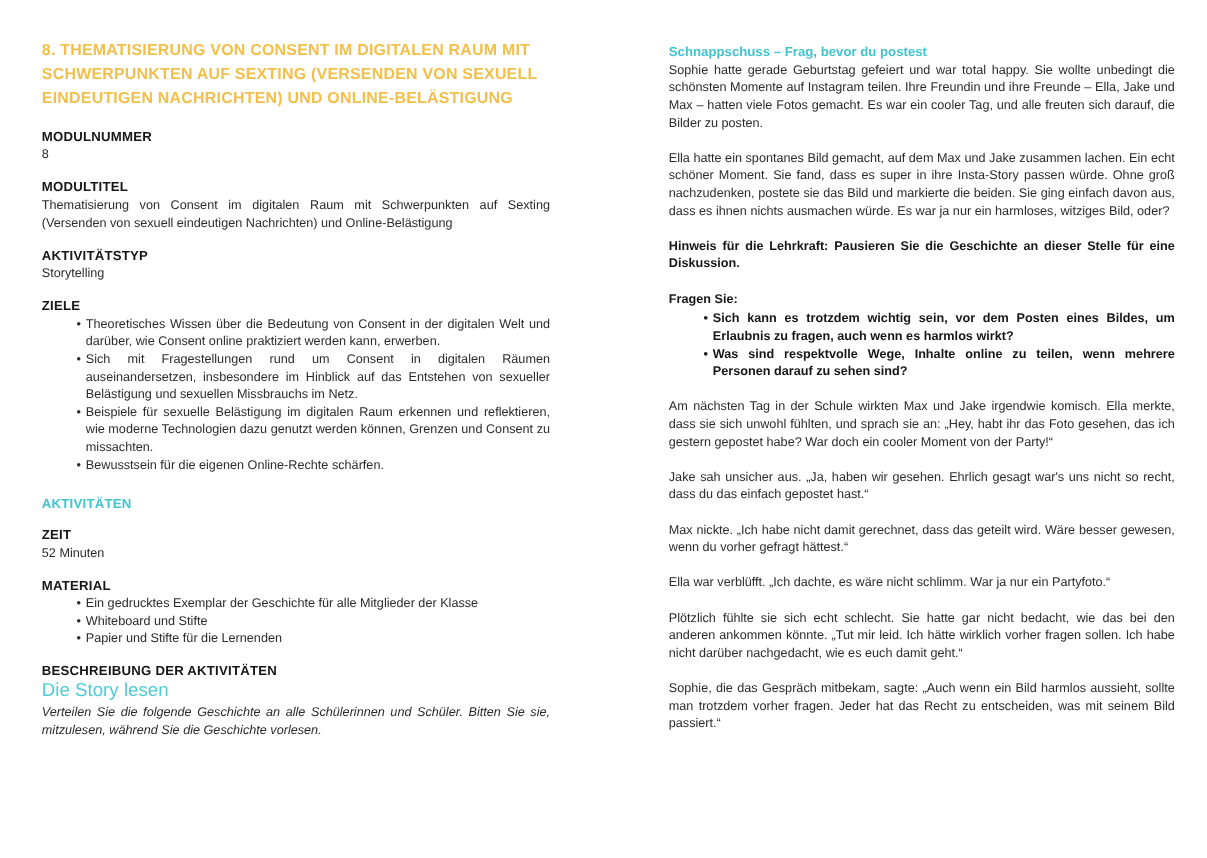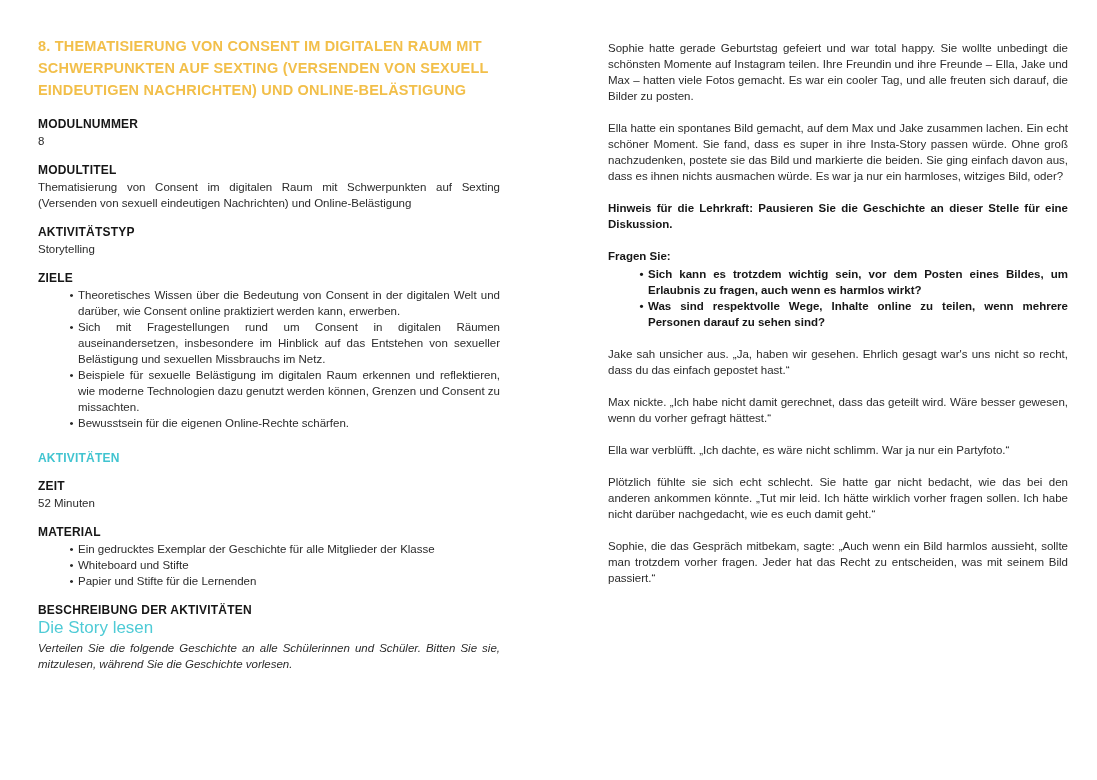--- a/index.html
+++ b/index.html
@@ -167,38 +167,40 @@
           <span>Papier und Stifte für die Lernenden</span>
         </div>
     </div>
 
     <div class="label">BESCHREIBUNG DER AKTIVITÄTEN</div>
     <div class="teal-sub">Die Story lesen</div>
     <div class="value italic-text">Verteilen Sie die folgende Geschichte an alle Schülerinnen und Schüler. Bitten Sie sie, mitzulesen, während Sie die Geschichte vorlesen.</div>
   </div>
 
   <div class="page-col right">
+    <div class="story-title">Schnappschuss – Frag, bevor du postest</div>
 
     <div class="para">Sophie hatte gerade Geburtstag gefeiert und war total happy. Sie wollte unbedingt die schönsten Momente auf Instagram teilen. Ihre Freundin und ihre Freunde – Ella, Jake und Max – hatten viele Fotos gemacht. Es war ein cooler Tag, und alle freuten sich darauf, die Bilder zu posten.</div>
     <div class="para">Ella hatte ein spontanes Bild gemacht, auf dem Max und Jake zusammen lachen. Ein echt schöner Moment. Sie fand, dass es super in ihre Insta-Story passen würde. Ohne groß nachzudenken, postete sie das Bild und markierte die beiden. Sie ging einfach davon aus, dass es ihnen nichts ausmachen würde. Es war ja nur ein harmloses, witziges Bild, oder?</div>
 
     <div class="para bold">Hinweis für die Lehrkraft: Pausieren Sie die Geschichte an dieser Stelle für eine Diskussion.</div>
 
     <div class="fragen-block">
       <div class="fragen-label">Fragen Sie:</div>
       <div class="bullets">
         <div class="bullet bold">
             <span>Sich kann es trotzdem wichtig sein, vor dem Posten eines Bildes, um Erlaubnis zu fragen, auch wenn es harmlos wirkt?</span>
           </div>
         <div class="bullet bold">
             <span>Was sind respektvolle Wege, Inhalte online zu teilen, wenn mehrere Personen darauf zu sehen sind?</span>
           </div>
       </div>
     </div>
 
+    <div class="para">Am nächsten Tag in der Schule wirkten Max und Jake irgendwie komisch. Ella merkte, dass sie sich unwohl fühlten, und sprach sie an: „Hey, habt ihr das Foto gesehen, das ich gestern gepostet habe? War doch ein cooler Moment von der Party!“</div>
     <div class="para">Jake sah unsicher aus. „Ja, haben wir gesehen. Ehrlich gesagt war's uns nicht so recht, dass du das einfach gepostet hast.“</div>
     <div class="para">Max nickte. „Ich habe nicht damit gerechnet, dass das geteilt wird. Wäre besser gewesen, wenn du vorher gefragt hättest.“</div>
     <div class="para">Ella war verblüfft. „Ich dachte, es wäre nicht schlimm. War ja nur ein Partyfoto.“</div>
     <div class="para">Plötzlich fühlte sie sich echt schlecht. Sie hatte gar nicht bedacht, wie das bei den anderen ankommen könnte. „Tut mir leid. Ich hätte wirklich vorher fragen sollen. Ich habe nicht darüber nachgedacht, wie es euch damit geht.“</div>
     <div class="para">Sophie, die das Gespräch mitbekam, sagte: „Auch wenn ein Bild harmlos aussieht, sollte man trotzdem vorher fragen. Jeder hat das Recht zu entscheiden, was mit seinem Bild passiert.“</div>
   </div>
 
   <div class="footer left">
     <div class="page-num">92</div>
 

